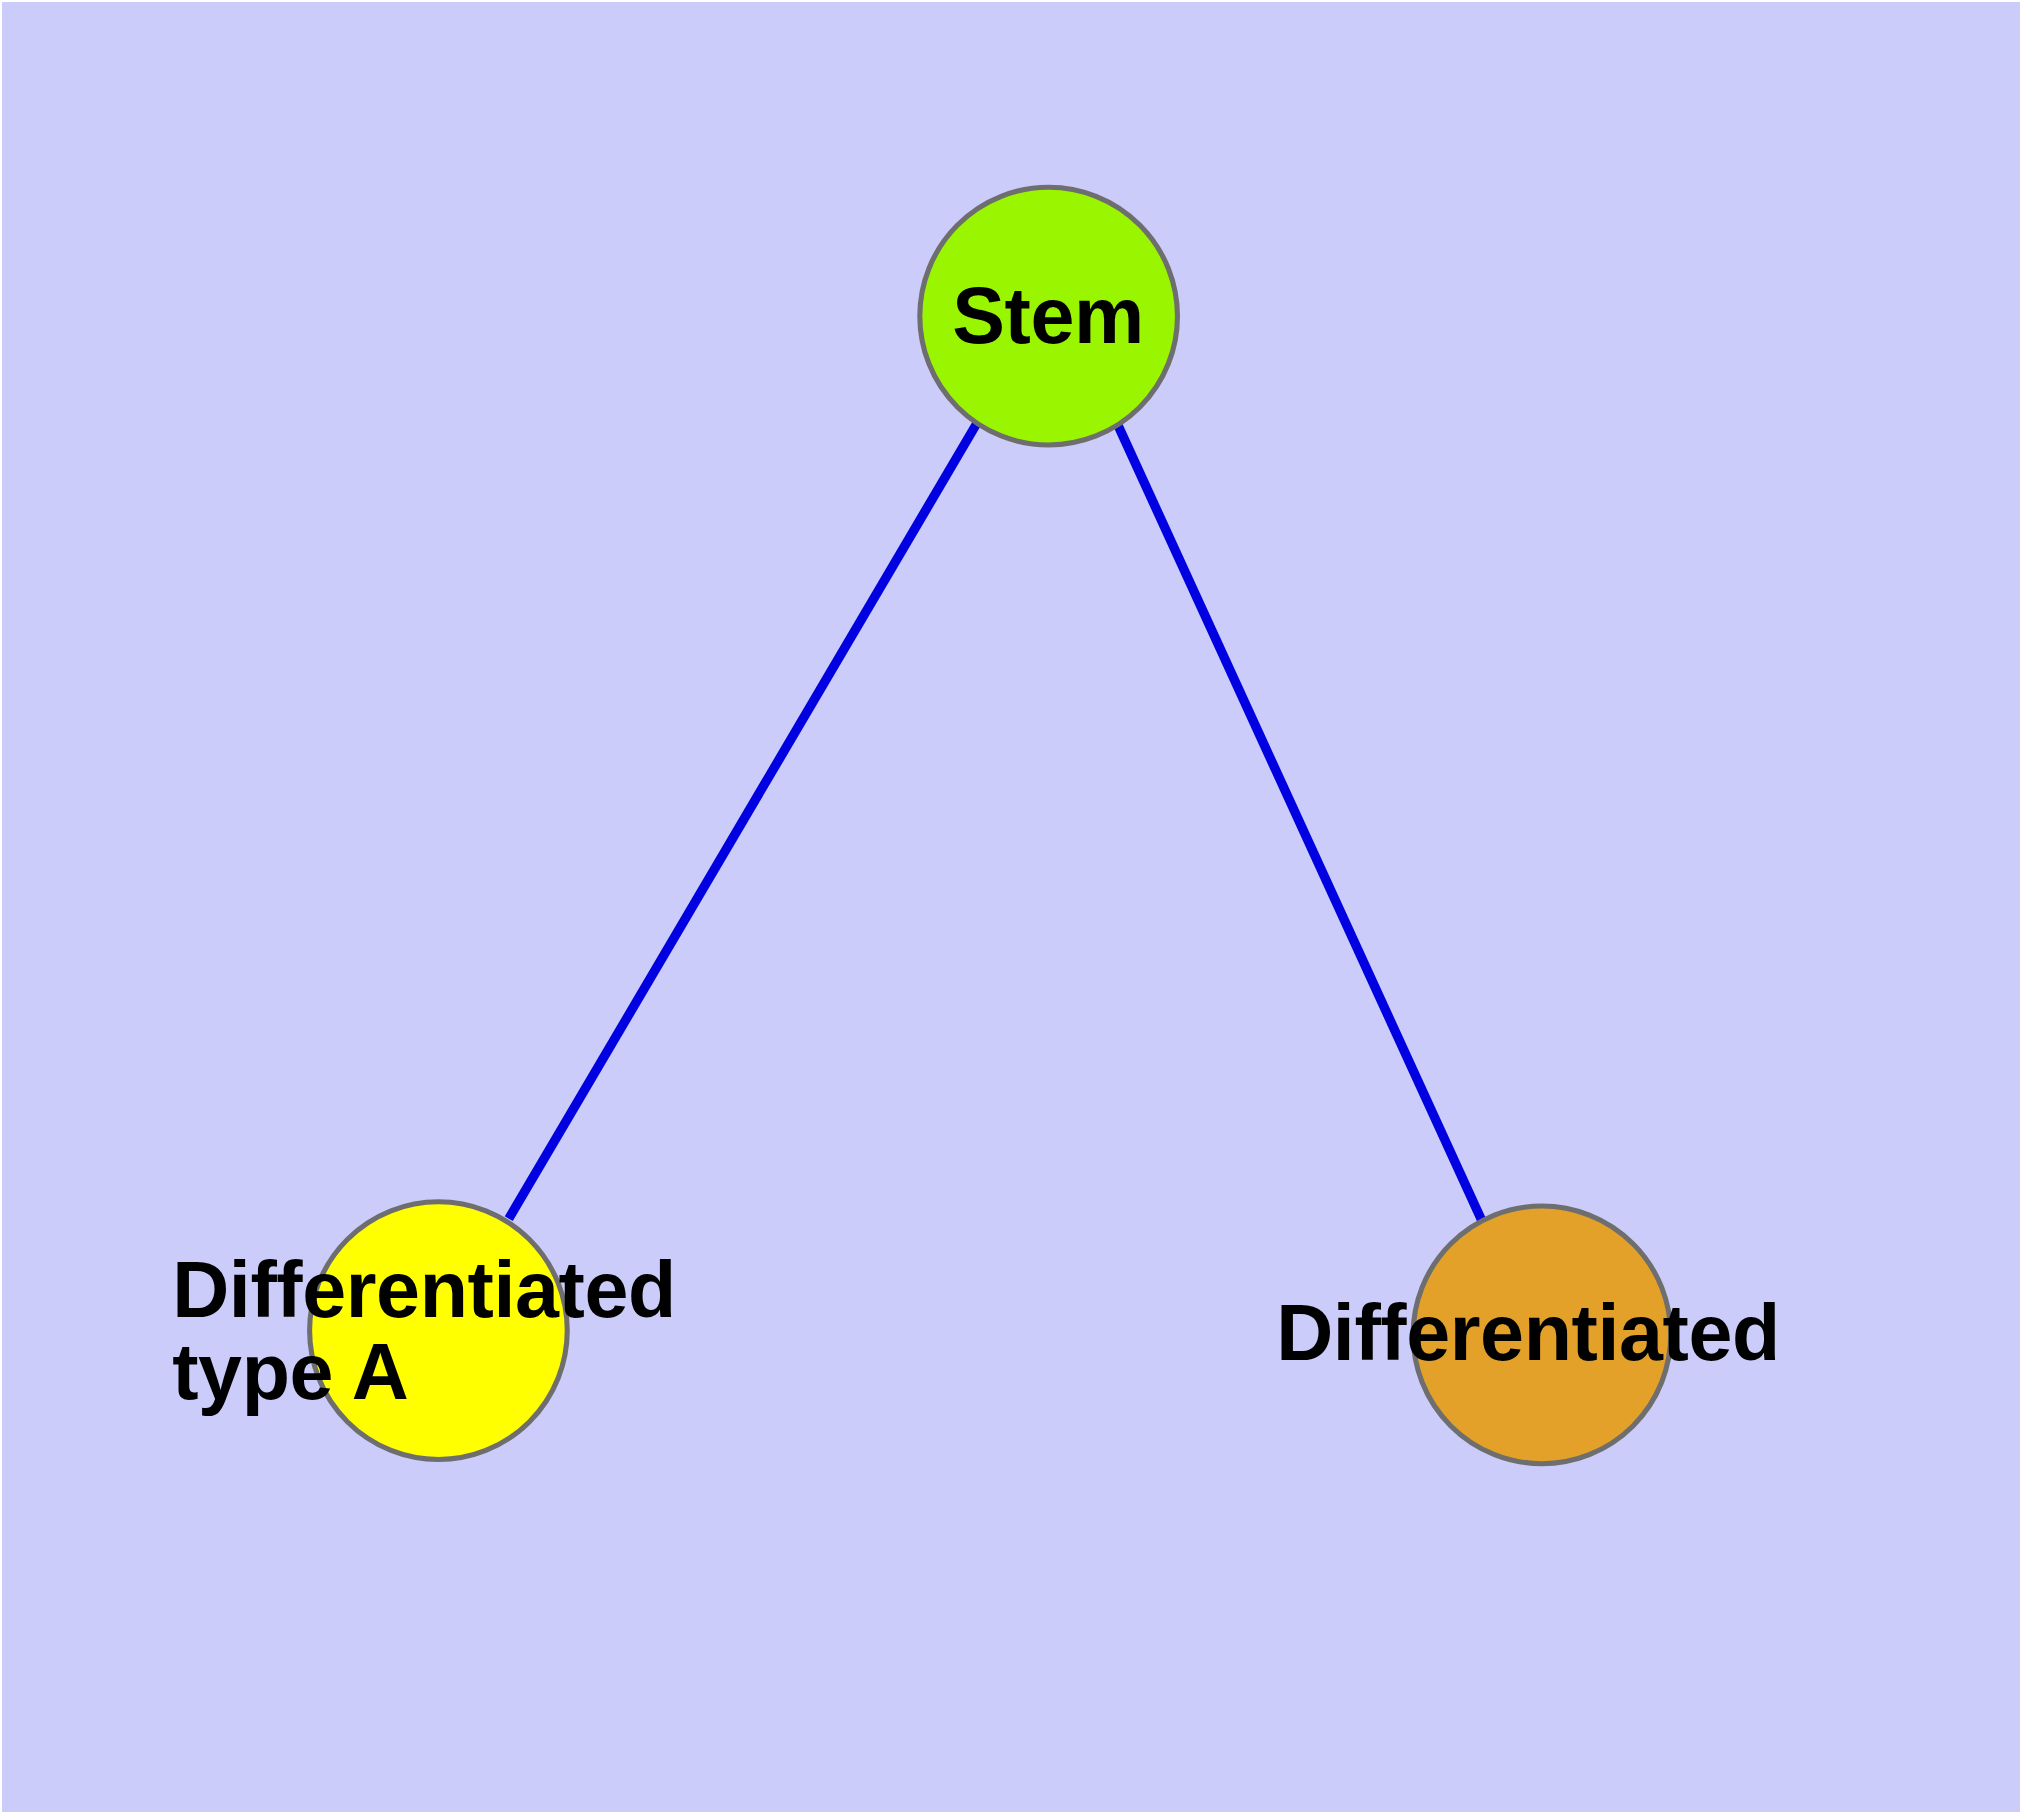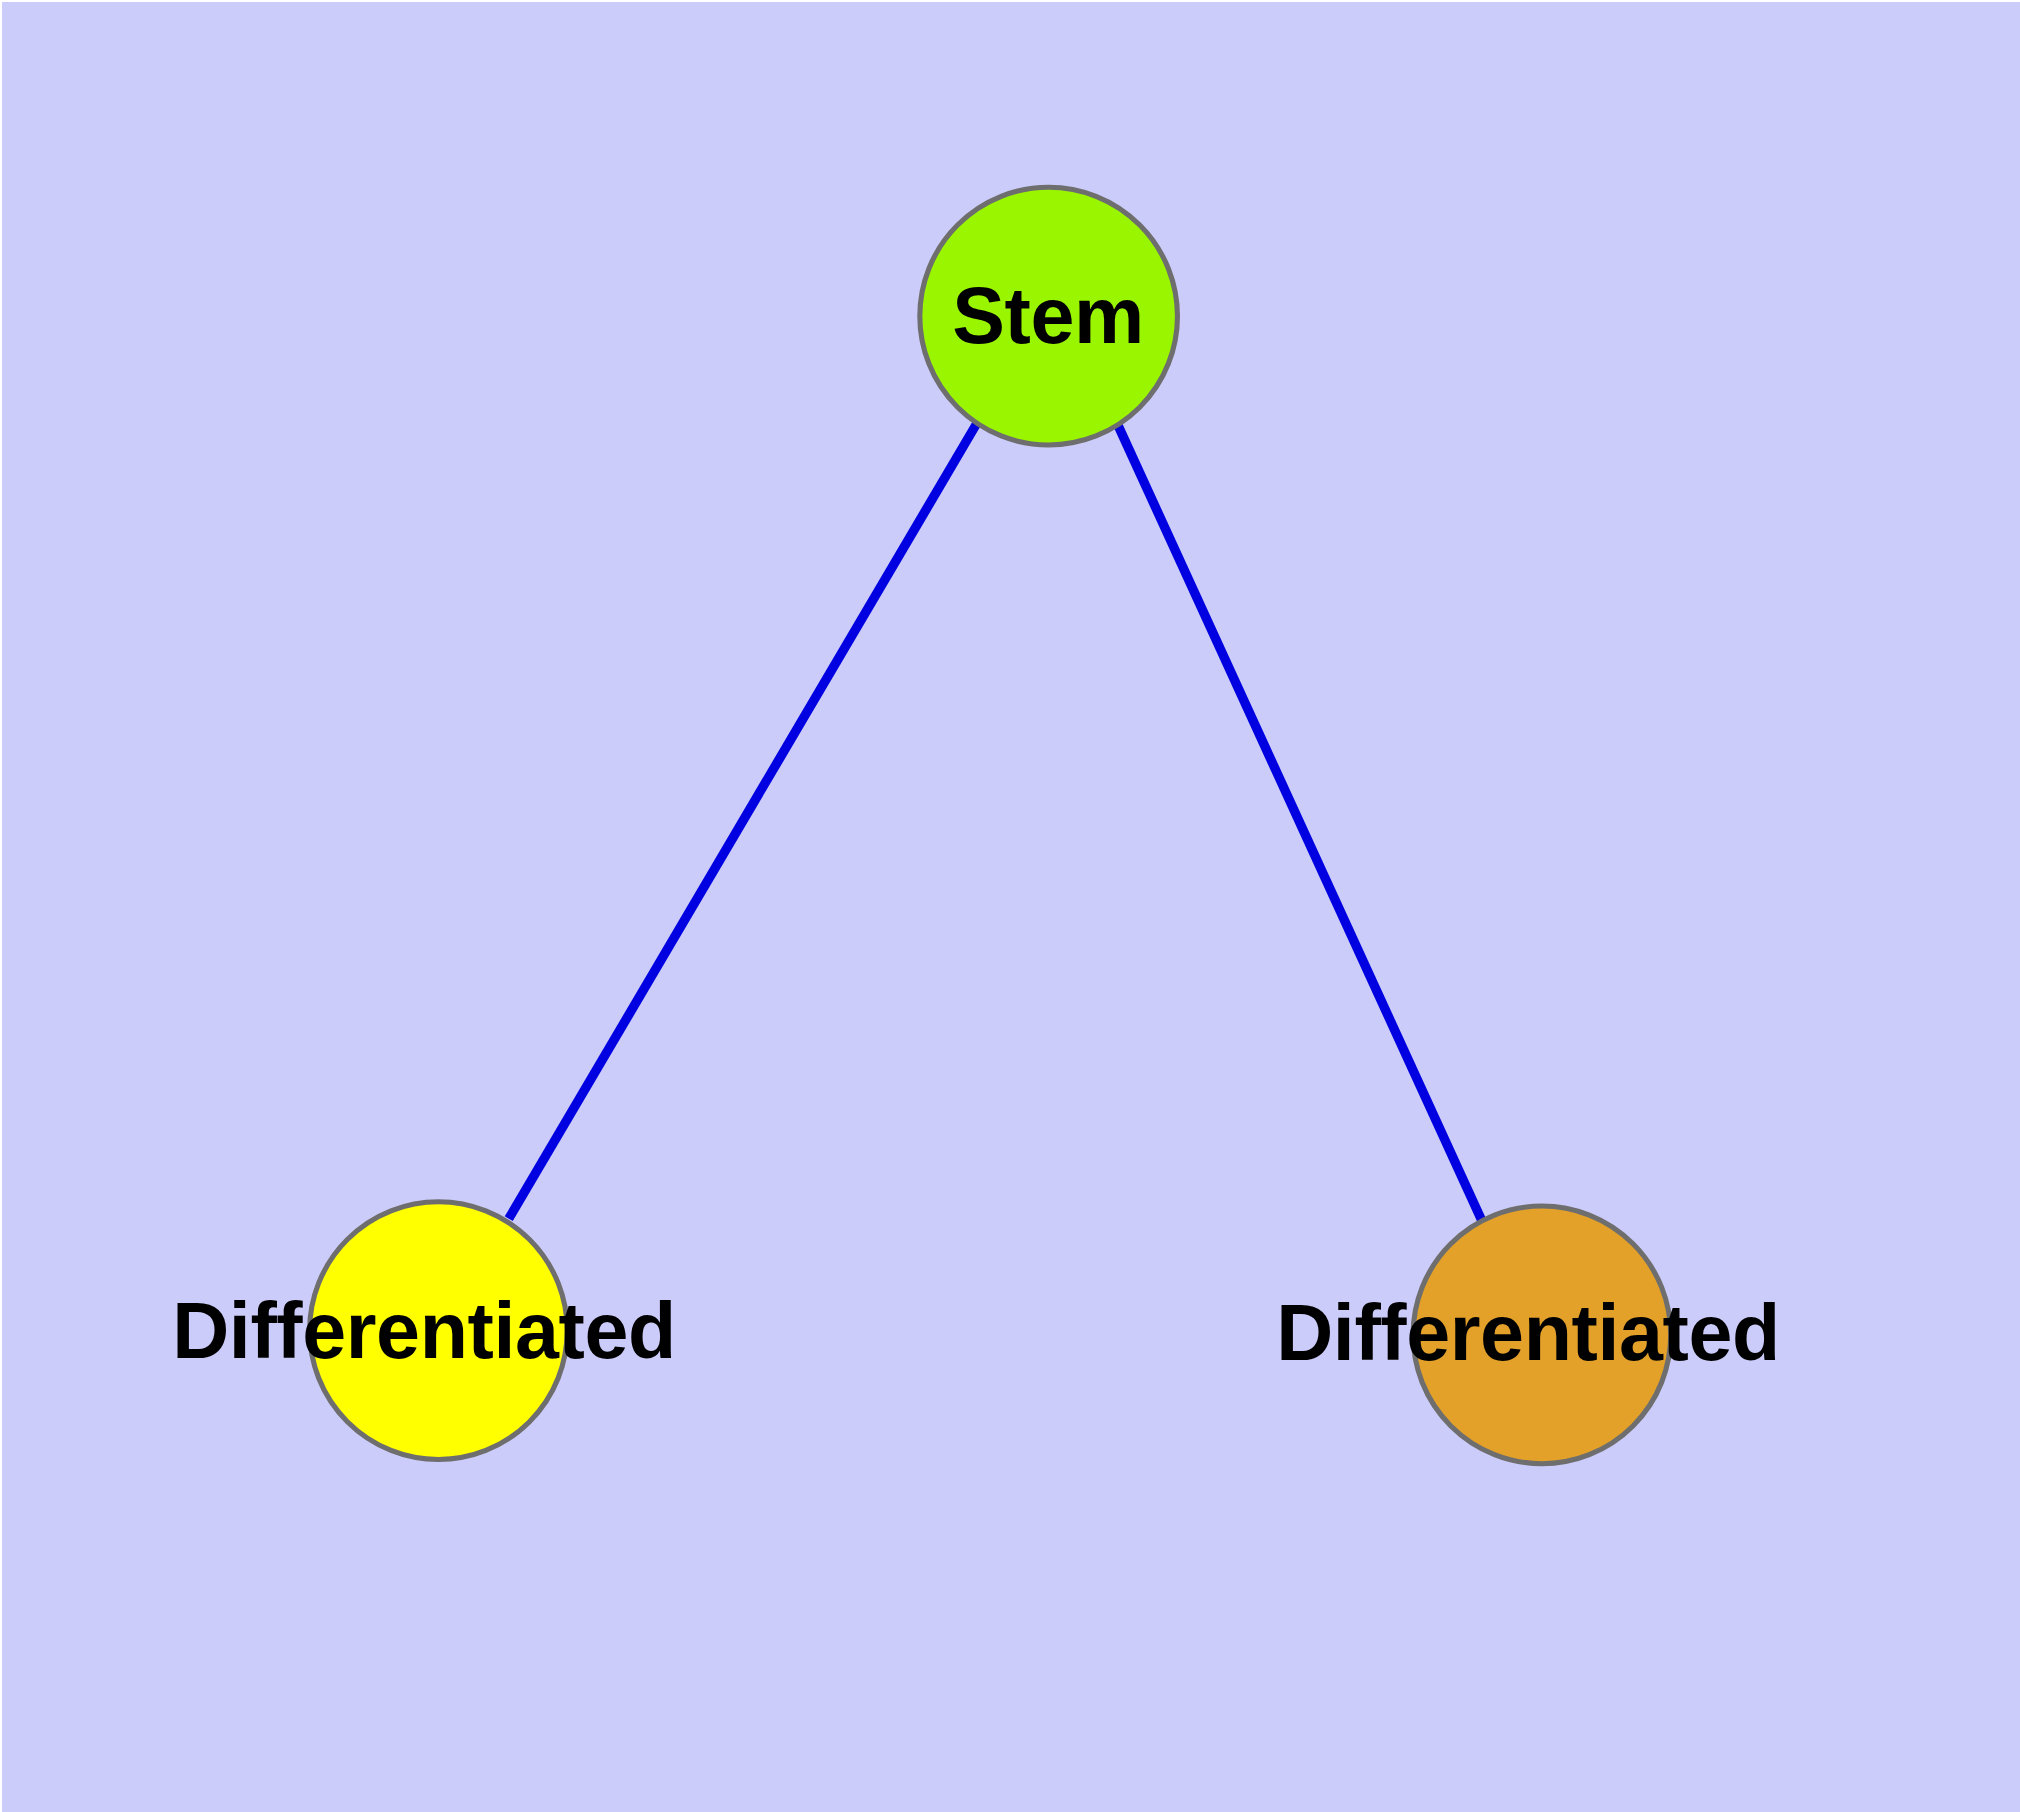--- a/index.html
+++ b/index.html
@@ -77,20 +77,21 @@
       <circle id="node-2" fill="#e3a12a" stroke="#6e6e6e" stroke-width="6" cx="1819" cy="1575" r="152"></circle>
     </g>
   </svg>
 
   <div class="node-label" id="label-stem">
     <div>Stem</div>
   </div>
 
   <div class="node-label" id="label-diff-a">
     <div>Differentiated</div>
+    <div>type A</div>
   </div>
 
   <div class="node-label" id="label-diff-b">
     <div>Differentiated</div>
   </div>
 
 </div>
 
 
 </body></html>

